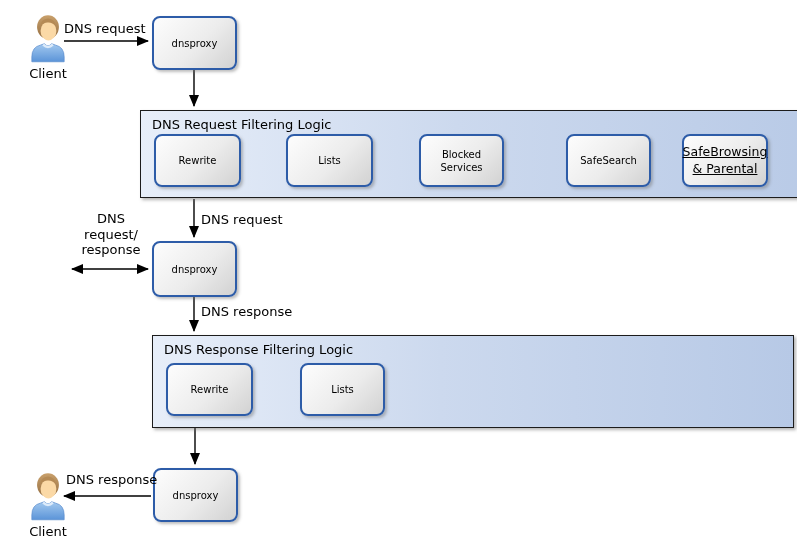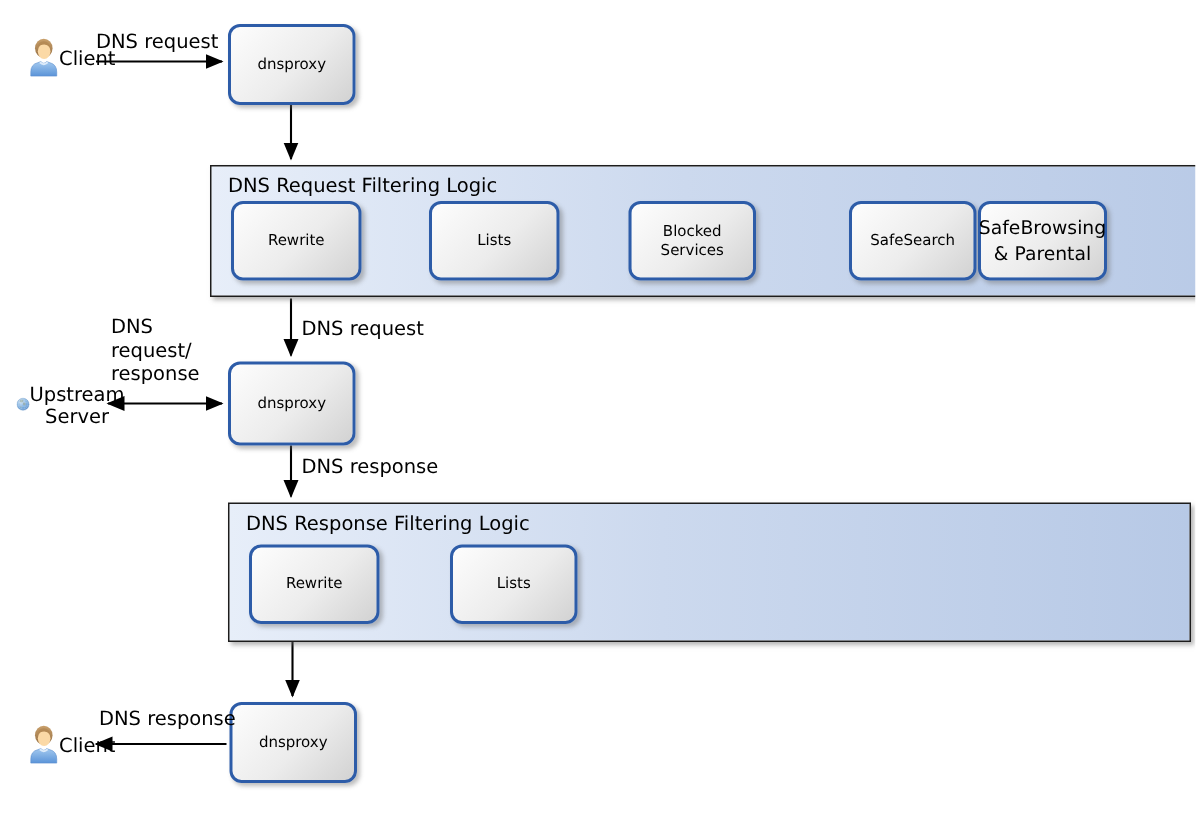--- a/index.html
+++ b/index.html
@@ -20,23 +20,23 @@
   .gbox.tight { font-size:12.5px; padding:1px; }
   .fcontainer {
     position:absolute;
     background:linear-gradient(90deg,#e7eef9 0%,#ccd9ee 45%,#b7c9e6 100%);
     border:1.5px solid #1c1c1c;
     box-shadow:2px 2px 3px rgba(110,110,110,0.5);
     box-sizing:border-box;
   }
   .ctitle { position:absolute; left:11px; top:6px; font-size:13px; white-space:nowrap; }
   .elabel { position:absolute; font-size:13px; white-space:nowrap; }
-  .elabel.wrap { white-space:normal; text-align:left; line-height:15.5px; }
+  .elabel.wrap { white-space:normal; text-align:center; line-height:15.5px; }
   .actor {
-    position:absolute; display:flex; flex-direction:row; align-items:center;
+    position:absolute; display:flex; flex-direction:column; align-items:center;
     font-size:13px; text-align:center; line-height:15.5px;
   }
   .actor .alabel { margin-top:3px; }
 </style>
 </head>
 <body>
 
 <div class="canvas">
 
   <svg class="edges">
@@ -93,41 +93,25 @@
   <div class="gbox" style="left:152px;top:16px;width:85px;height:54px;">dnsproxy</div>
 
   <div class="elabel" style="left:64px;top:21px;">DNS request</div>
 
   <div class="fcontainer" style="left:140px;top:110px;width:704px;height:88px;padding-left:40px;">
     <div class="ctitle">DNS Request Filtering Logic</div>
     <div class="gbox" style="left:13px;top:23px;width:87px;height:53px;">Rewrite</div>
     <div class="gbox" style="left:145px;top:23px;width:87px;height:53px;">Lists</div>
     <div class="gbox" style="left:278px;top:23px;width:85px;height:53px;">Blocked Services</div>
     <div class="gbox" style="left:409px;top:23px;width:85px;height:53px;margin-left:16px;">SafeSearch</div>
-    <div class="gbox tight" style="left:511px;top:23px;width:86px;height:53px;">SafeBrowsing &amp; Parental</div>
+    <div class="gbox tight" style="left:541px;top:23px;width:86px;height:53px;text-decoration:underline;">SafeBrowsing &amp; Parental</div>
   </div>
 
   <div class="elabel" style="left:201px;top:212px;">DNS request</div>
 
-  <div class="actor" style="left:11px;top:249px;width:72px;">
-    <svg width="41" height="41" viewBox="0 0 42 42">
-      <circle cx="21" cy="21" r="19.5" fill="url(#globeG)"></circle>
-      <path d="M10,8 Q14,4.5 19,6 Q24,8 22,12 Q19,16 14,15 Q9,13 10,8 Z" fill="#9fb3ab" opacity="0.85"></path>
-      <path d="M21,16 Q27.5,14.5 29.5,19 Q30.5,24 25.5,25 Q20,24.5 21,16 Z" fill="#93a8a2" opacity="0.8"></path>
-      <path d="M12,27 Q16,25.5 17.5,28.5 Q17,32 13.5,31 Q11,29.5 12,27 Z" fill="#93a8a2" opacity="0.7"></path>
-      <g stroke="#e8f1fa" stroke-opacity="0.55" fill="none" stroke-width="1">
-        <ellipse cx="21" cy="21" rx="7" ry="19.5"></ellipse>
-        <ellipse cx="21" cy="21" rx="14.5" ry="19.5"></ellipse>
-        <ellipse cx="21" cy="21" rx="19.5" ry="7"></ellipse>
-        <ellipse cx="21" cy="21" rx="19.5" ry="14.5"></ellipse>
-      </g>
-      <circle cx="21" cy="21" r="19.5" fill="none" stroke="#4f82bd" stroke-width="1"></circle>
-    </svg>
-    <div class="alabel">Upstream Server</div>
-  </div>
 
   <div class="elabel wrap" style="left:74px;top:211px;width:74px;">DNS request/ response</div>
 
   <div class="gbox" style="left:152px;top:241px;width:85px;height:56px;">dnsproxy</div>
 
   <div class="elabel" style="left:201px;top:304px;">DNS response</div>
 
   <div class="fcontainer" style="left:152px;top:335px;width:642px;height:93px;">
     <div class="ctitle">DNS Response Filtering Logic</div>
     <div class="gbox" style="left:13px;top:27px;width:87px;height:53px;">Rewrite</div>

